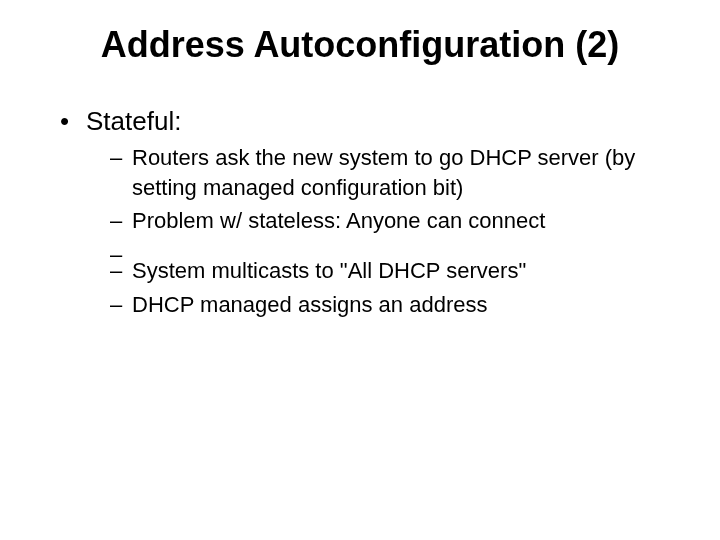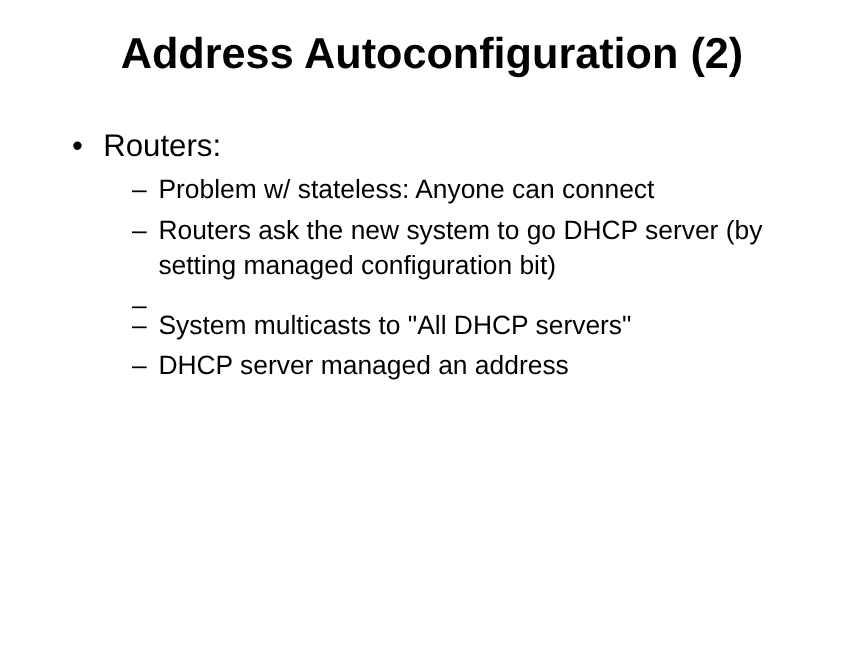--- a/index.html
+++ b/index.html
@@ -68,31 +68,31 @@
   }
 </style>
 </head>
 <body>
 
 <div class="slide">
   <h1 class="title">Address Autoconfiguration (2)</h1>
 
   <ul class="level1">
     <li>
-      <span>Routers:</span>
+      <span>Stateful:</span>
       <ul class="level2">
         <li>
-          <span>Problem w/ stateless: Anyone can connect</span>
+          <span>Routers ask the new system to go DHCP server (by setting managed configuration bit)</span>
         </li>
         <li>
-          <span>Routers ask the new system to go DHCP server (by setting managed configuration bit)</span>
+          <span>Problem w/ stateless: Anyone can connect</span>
         </li>
         <li class="gap"></li>
         <li>
           <span>System multicasts to "All DHCP servers"</span>
         </li>
         <li>
-          <span>DHCP server managed an address</span>
+          <span>DHCP managed assigns an address</span>
         </li>
       </ul>
     </li>
   </ul>
 </div>
 
 </body></html>

